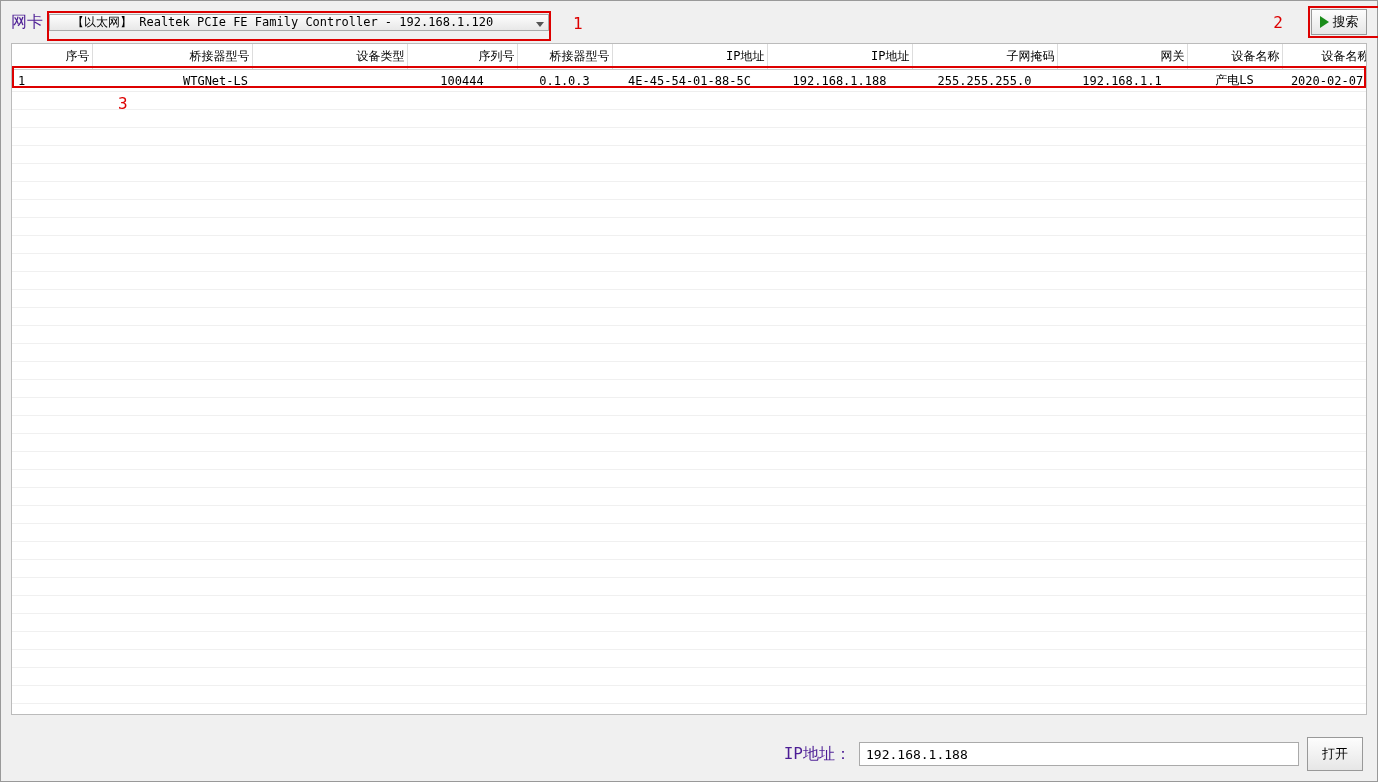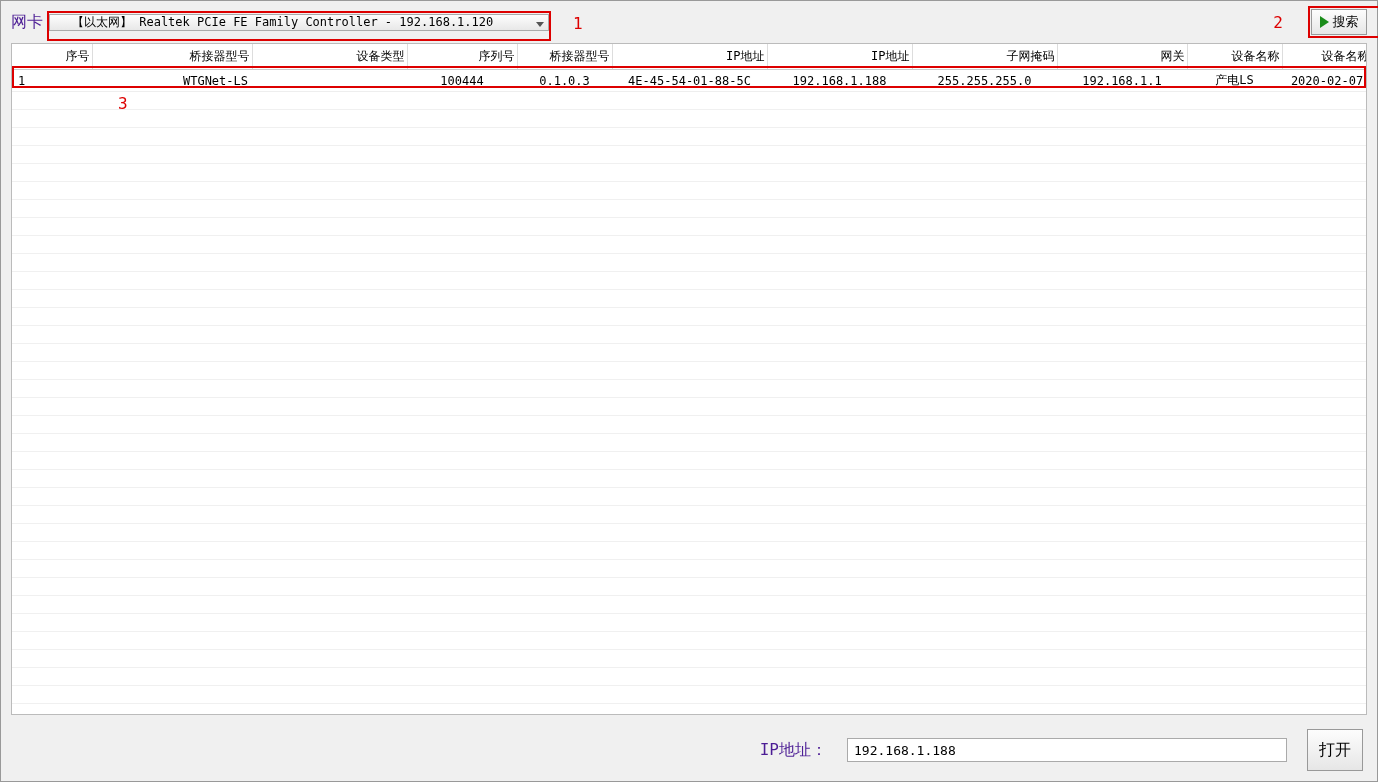--- a/index.html
+++ b/index.html
@@ -132,38 +132,38 @@
     }
     .empty-row td {
       border-bottom: 1px solid #f0f0f0;
     }
     .bottom-bar {
       position: absolute;
       bottom: 10px;
       right: 14px;
       display: flex;
       align-items: center;
-      gap: 20px;
+      gap: 8px;
     }
     .ip-input {
       width: 440px;
       height: 24px;
       border: 1px solid #aaa;
       background: #fff;
       padding: 2px 6px;
       font-family: inherit;
       font-size: 13px;
     }
     .open-btn {
       width: 56px;
-      height: 42px;
+      height: 34px;
       background: linear-gradient(#fdfdfd, #e6e6e6);
       border: 1px solid #999;
       cursor: pointer;
-      font-size: 16px;
+      font-size: 13px;
     }
   </style>
 </head>
 <body>
 
 <div class="window">
 
   <div class="top-bar">
     <span class="label">网卡</span>
     <div class="nic-wrap">

